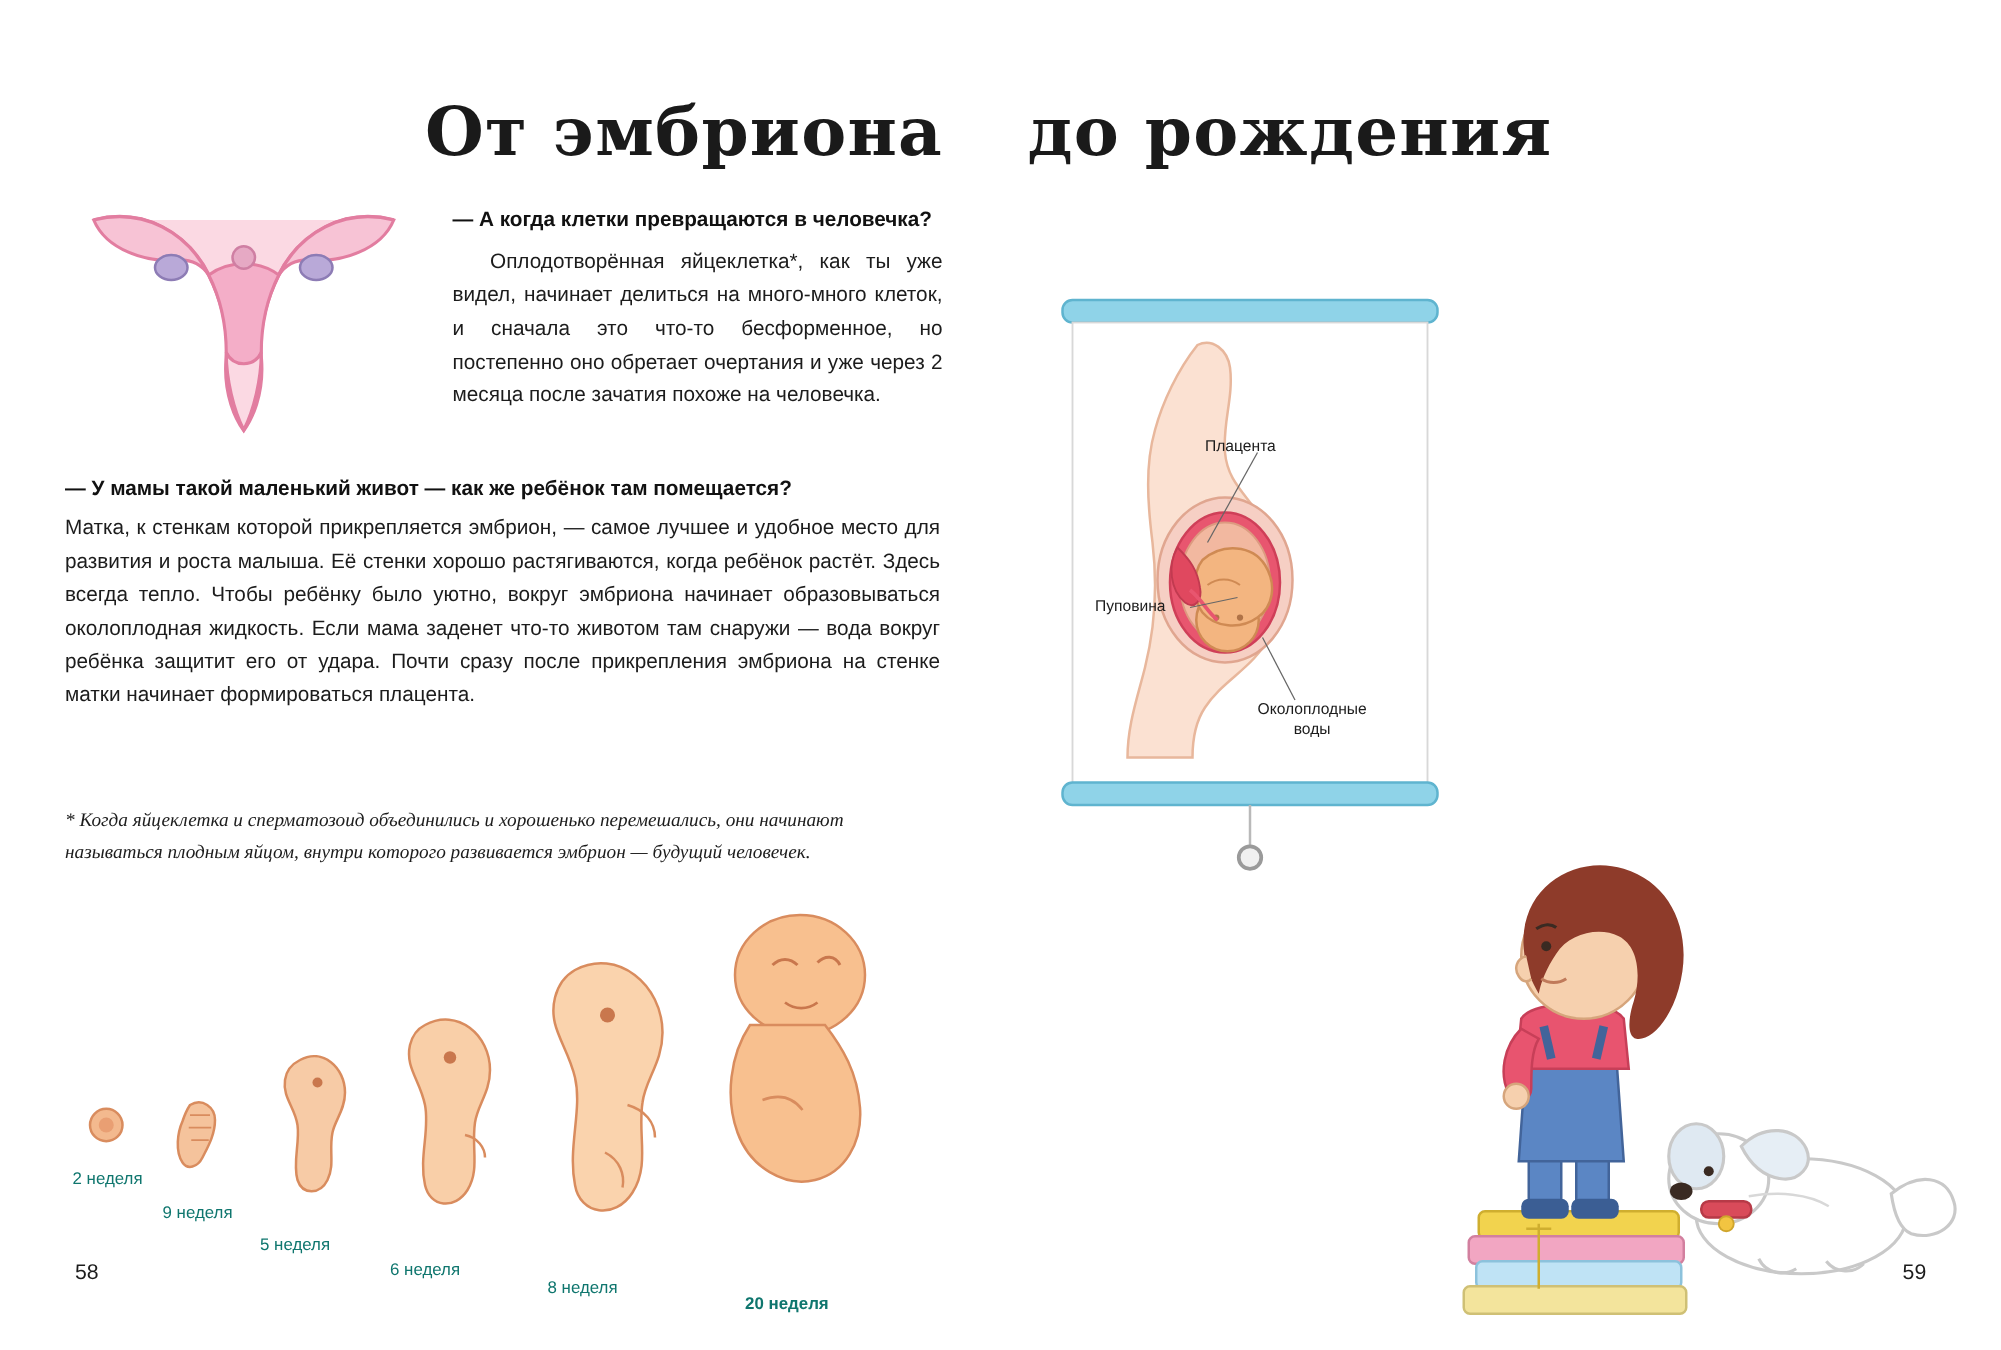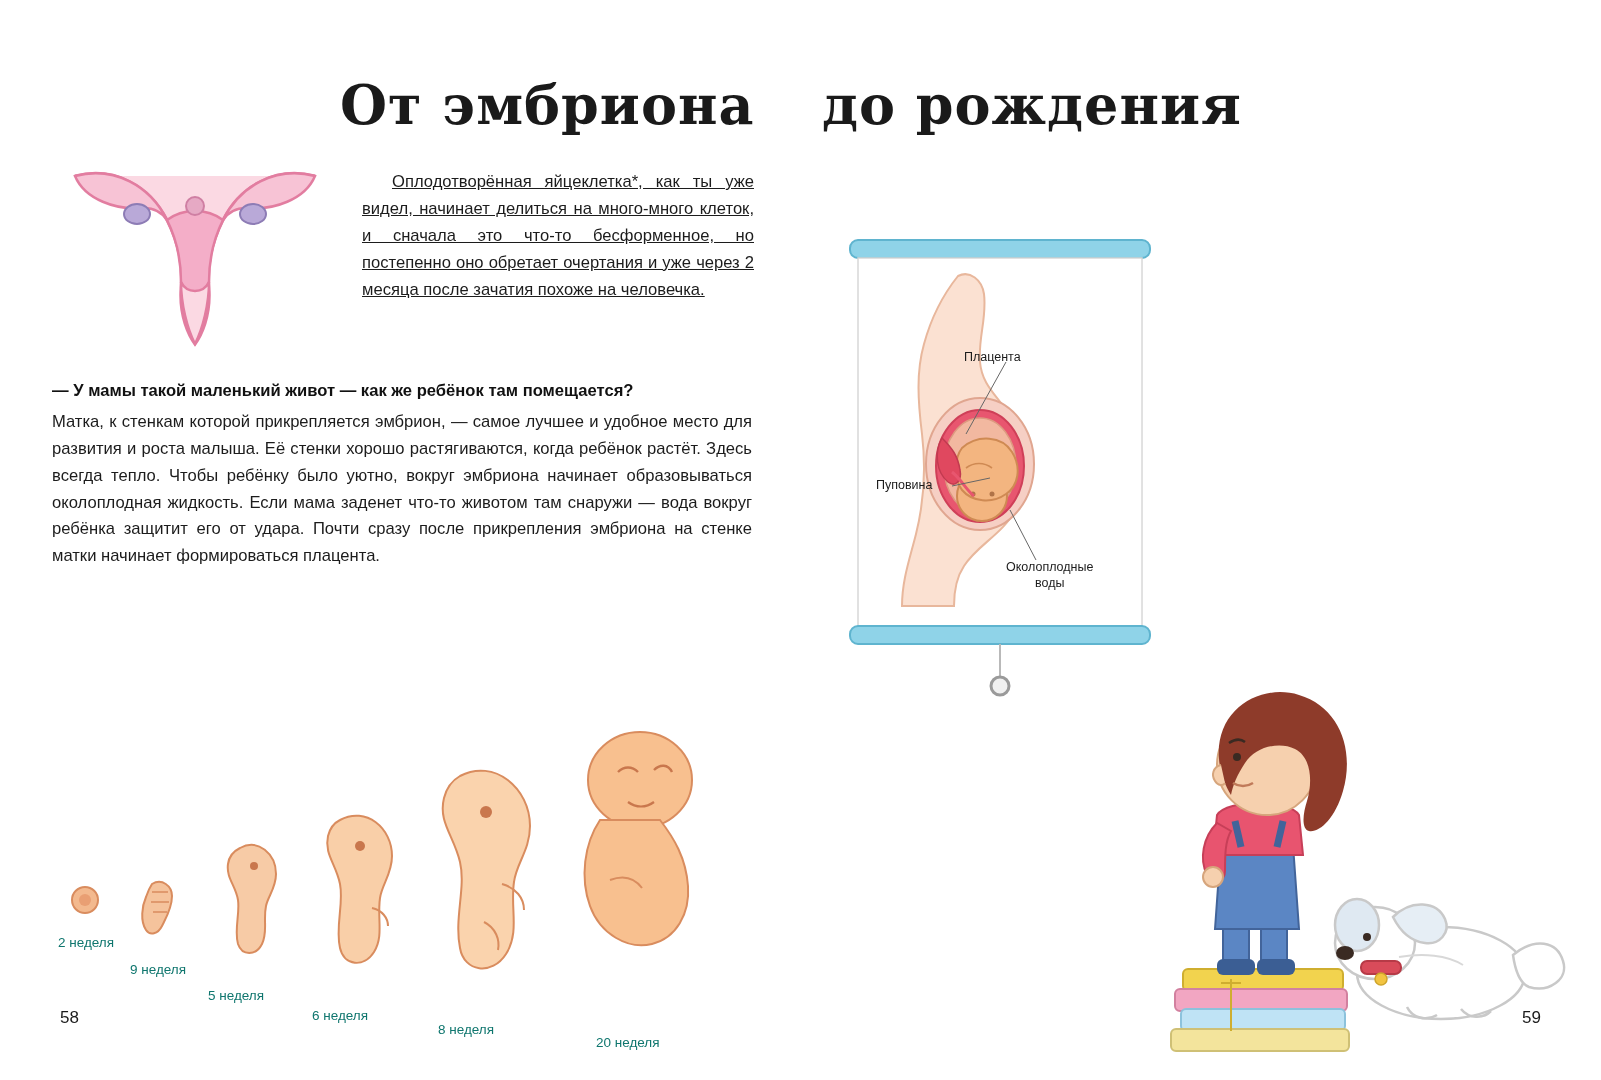--- a/index.html
+++ b/index.html
@@ -55,21 +55,21 @@
     line-height: 1.62;
     color: #1c1c1c;
     text-align: justify;
   }
   .q-bold {
     font-weight: bold;
     font-size: 16.6px;
     line-height: 1.62;
     color: #111;
   }
-  .indent { text-indent: 30px; text-decoration: underline; }
+  .indent { text-indent: 30px; }
 
   
   .col-intro {
     position: absolute;
     left: 362px;
     top: 163px;
     width: 392px;
   }
   .col-main {
     position: absolute;
@@ -169,28 +169,30 @@
         <path d="M168 72 C185 38 220 18 260 28 C250 52 218 62 194 60 C180 59 172 66 168 72 Z" fill="#f7c3d5" stroke="#e27da0" stroke-width="2.5"></path>
         <path d="M112 72 C122 92 126 112 126 134 L140 168 L154 134 C154 112 158 92 168 72 C152 60 128 60 112 72 Z" fill="#f4aec8" stroke="#e27da0" stroke-width="2.5"></path>
         <path d="M126 134 C126 156 132 180 140 196 C148 180 154 156 154 134 C148 146 132 146 126 134 Z" fill="#fbd9e3" stroke="#e27da0" stroke-width="2.5"></path>
         <ellipse cx="82" cy="66" rx="13" ry="10" fill="#b9a9d8" stroke="#8d7cb5" stroke-width="2"></ellipse>
         <ellipse cx="198" cy="66" rx="13" ry="10" fill="#b9a9d8" stroke="#8d7cb5" stroke-width="2"></ellipse>
         <circle cx="140" cy="58" r="9" fill="#e6a9c4" stroke="#cf7fa3" stroke-width="2"></circle>
       </svg>
     </div>
 
     <div class="col-intro">
+      <div class="q-bold">— А когда клетки превращаются в человечка?</div>
       <div class="body-text indent" style="margin-top:6px; text-align:justify;">Оплодотворённая яйцеклетка*, как ты уже видел, начинает делиться на много-много клеток, и сначала это что-то бесформенное, но постепенно оно обретает очертания и уже через 2 месяца после зачатия похоже на человечка.</div>
     </div>
 
     <div class="col-main">
       <div class="q-bold">— У мамы такой маленький живот — как же ребёнок там помещается?</div>
       <div class="body-text" style="margin-top:4px;">Матка, к стенкам которой прикрепляется эмбрион, — самое лучшее и удобное место для развития и роста малыша. Её стенки хорошо растягиваются, когда ребёнок растёт. Здесь всегда тепло. Чтобы ребёнку было уютно, вокруг эмбриона начинает образовываться околоплодная жидкость. Если мама заденет что-то животом там снаружи — вода вокруг ребёнка защитит его от удара. Почти сразу после прикрепления эмбриона на стенке матки начинает формироваться плацента.</div>
     </div>
 
+    <div class="footnote">* Когда яйцеклетка и сперматозоид объединились и хорошенько перемешались, они начинают называться плодным яйцом, внутри которого развивается эмбрион — будущий человечек.</div>
 
     <div class="stages">
       <svg viewBox="0 0 730 350" width="730" height="350">
 
         <g>
           <circle cx="45" cy="230" r="13" fill="#f3b98e" stroke="#d98c5e" stroke-width="2"></circle>
           <circle cx="45" cy="230" r="6" fill="#e99f73"></circle>
         </g>
 
         <g>
@@ -223,21 +225,21 @@
           <path d="M588 132 c8 6 18 6 26 0" stroke="#c9774d" stroke-width="2.2" fill="none"></path>
           <path d="M570 210 c16 -6 26 0 32 8" stroke="#d98c5e" stroke-width="2" fill="none"></path>
         </g>
       </svg>
 
       <span class="stage-label" style="left:18px; top:265px;">2 неделя</span>
       <span class="stage-label" style="left:90px; top:292px;">9 неделя</span>
       <span class="stage-label" style="left:168px; top:318px;">5 неделя</span>
       <span class="stage-label" style="left:272px; top:338px;">6 неделя</span>
       <span class="stage-label" style="left:398px; top:352px;">8 неделя</span>
-      <span class="stage-label" style="left:556px; top:365px;">20 неделя</span>
+      <span class="stage-label" style="left:556px; top:365px;font-weight:bold;">20 неделя</span>
     </div>
 
     <div class="page-num page-num-left">58</div>
   </div>
 
   <div class="page page-right">
 
     <div class="title title-right">до рождения</div>
 
     <div class="poster">

